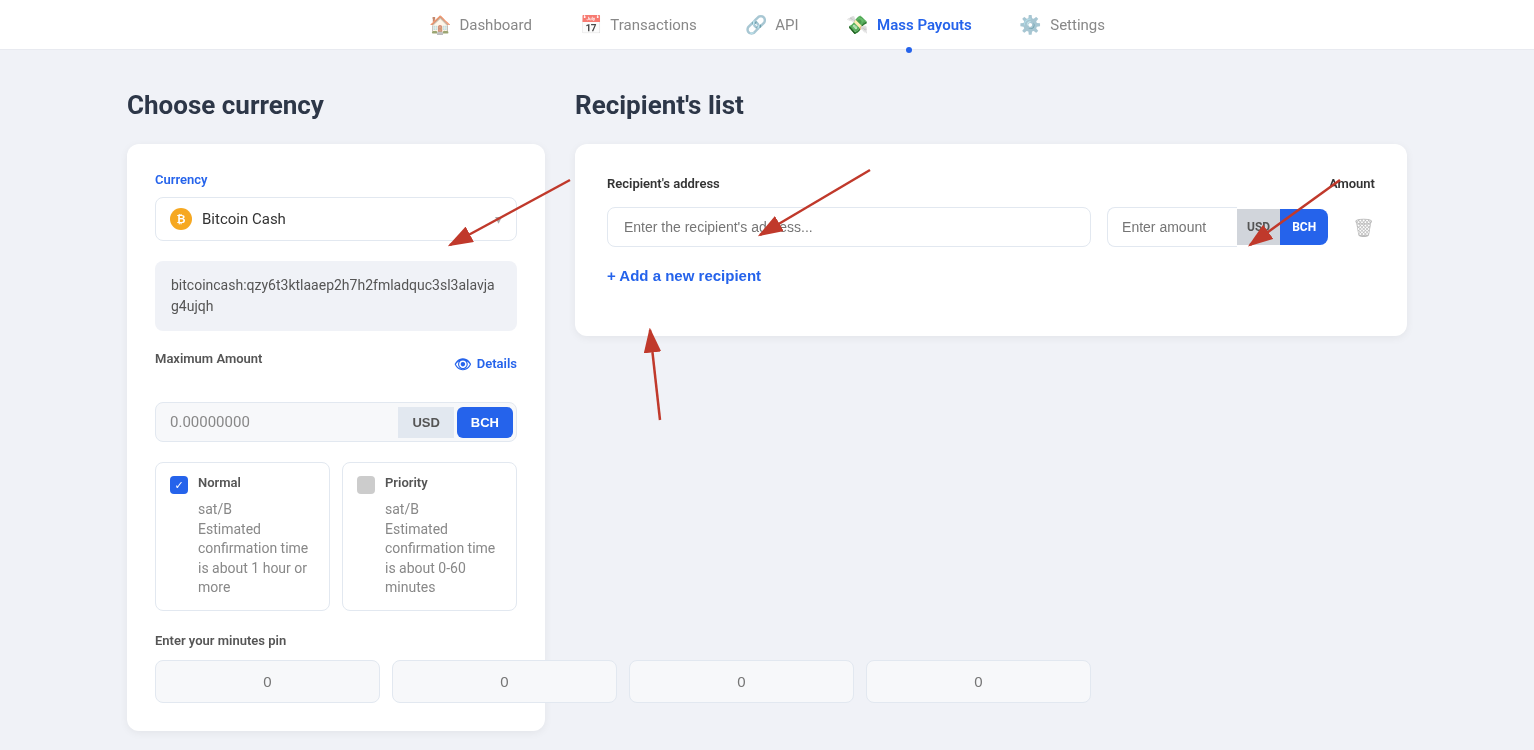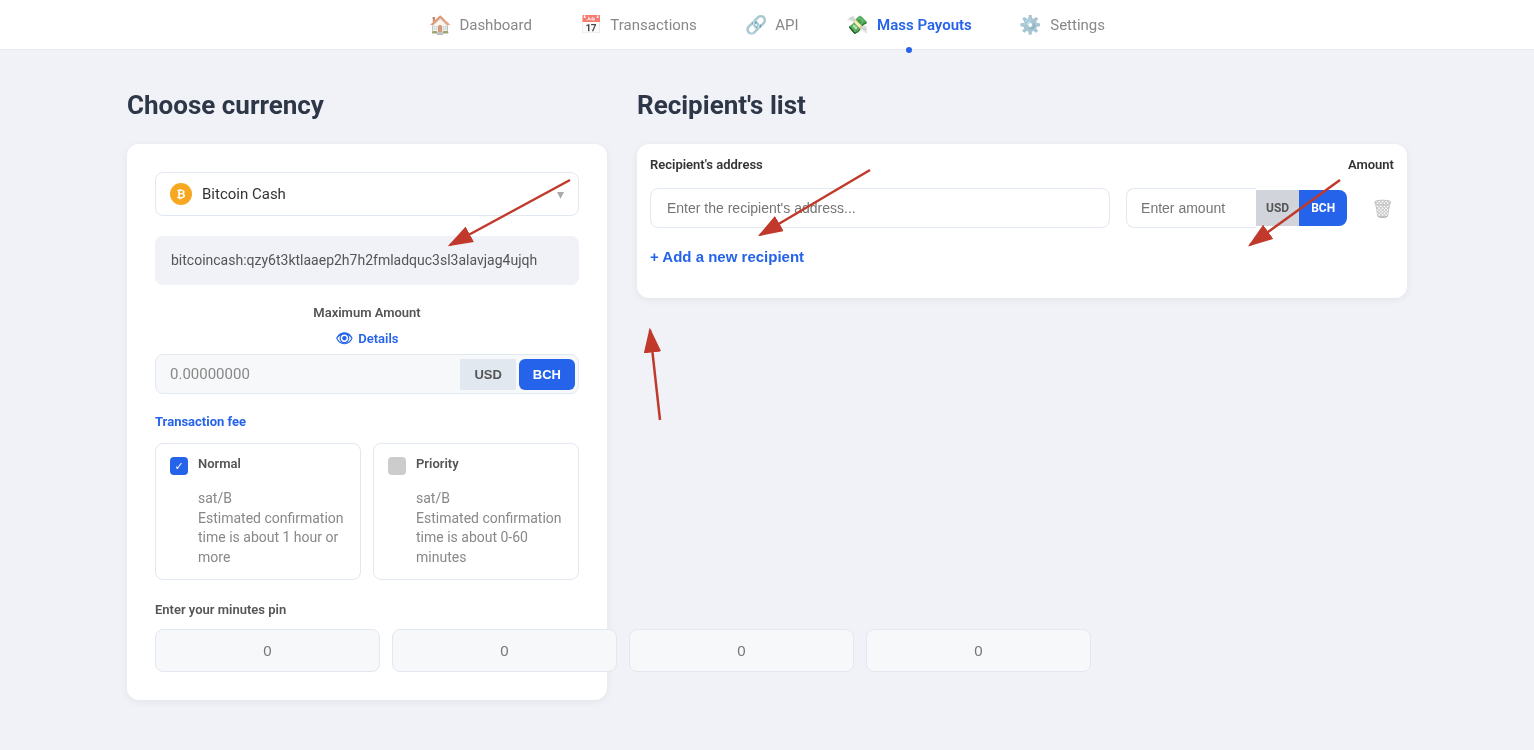--- a/index.html
+++ b/index.html
@@ -66,21 +66,21 @@
     
     .section-title {
       font-size: 26px;
       font-weight: 700;
       color: #2d3748;
       margin-bottom: 24px;
     }
 
     
     .left-panel {
-      width: 480px;
+      width: 418px;
       flex-shrink: 0;
     }
 
     .card {
       background: #fff;
       border-radius: 12px;
       padding: 28px;
       box-shadow: 0 2px 8px rgba(0,0,0,0.06);
     }
 
@@ -140,22 +140,21 @@
       color: #555;
       word-break: break-all;
       margin-bottom: 20px;
       line-height: 1.5;
     }
 
     .max-amount-row {
       display: flex;
       align-items: center;
       justify-content: space-between;
-      margin-bottom: 8px;
-      flex-direction: column;
+      margin-bottom: 26px;
     }
     .details-link {
       display: flex;
       align-items: center;
       gap: 5px;
       color: #2563eb;
       font-size: 13px;
       font-weight: 600;
       cursor: pointer;
     }
@@ -217,21 +216,21 @@
       padding: 12px 14px;
       display: flex;
       align-items: flex-start;
       gap: 10px;
       background: #fff;
     }
     .fee-card-title {
       font-size: 13px;
       font-weight: 600;
       color: #555;
-      margin-bottom: 18px;
+      margin-bottom: 10px;
     }
     .fee-card-sub {
       font-size: 14px;
       color: #888;
       line-height: 1.4;
     }
     .checkbox-blue {
       width: 18px;
       height: 18px;
       background: #2563eb;
@@ -275,21 +274,21 @@
     }
 
     
     .right-panel {
       flex: 1;
     }
 
     .recipients-card {
       background: #fff;
       border-radius: 12px;
-      padding: 13px;
+      padding: 32px;
       box-shadow: 0 2px 8px rgba(0,0,0,0.06);
     }
 
     .recipients-header {
       display: flex;
       align-items: center;
       justify-content: space-between;
       margin-bottom: 16px;
     }
     .recipient-col-label {
@@ -420,20 +419,21 @@
       <span>Settings</span>
     </a>
   </nav>
 
   <div class="main">
 
     <div class="left-panel">
       <h2 class="section-title">Choose currency</h2>
       <div class="card">
 
+        <div class="field-label">Currency</div>
         <div class="currency-select">
           <div class="currency-select-left">
             <div class="bch-icon">₿</div>
             <span>Bitcoin Cash</span>
           </div>
           <span class="chevron-down">▾</span>
         </div>
 
         <div class="from-address-box">bitcoincash:qzy6t3ktlaaep2h7h2fmladquc3sl3alavjag4ujqh</div>
 
@@ -443,21 +443,20 @@
             <span class="eye-icon">👁</span>
             <span>Details</span>
           </div>
         </div>
         <div class="amount-input-row">
           <span class="amount-value">0.00000000</span>
           <button class="toggle-btn toggle-usd">USD</button>
           <button class="toggle-btn toggle-bch">BCH</button>
         </div>
 
-        <div class="tx-fee-title">Transaction fee</div>
         <div class="fee-options">
           <div class="fee-card">
             <div class="checkbox-blue">✓</div>
             <div>
               <div class="fee-card-title">Normal</div>
               <div class="fee-card-sub">sat/B<br>Estimated confirmation time is about 1 hour or more</div>
             </div>
           </div>
           <div class="fee-card">
             <div class="checkbox-gray"></div>

